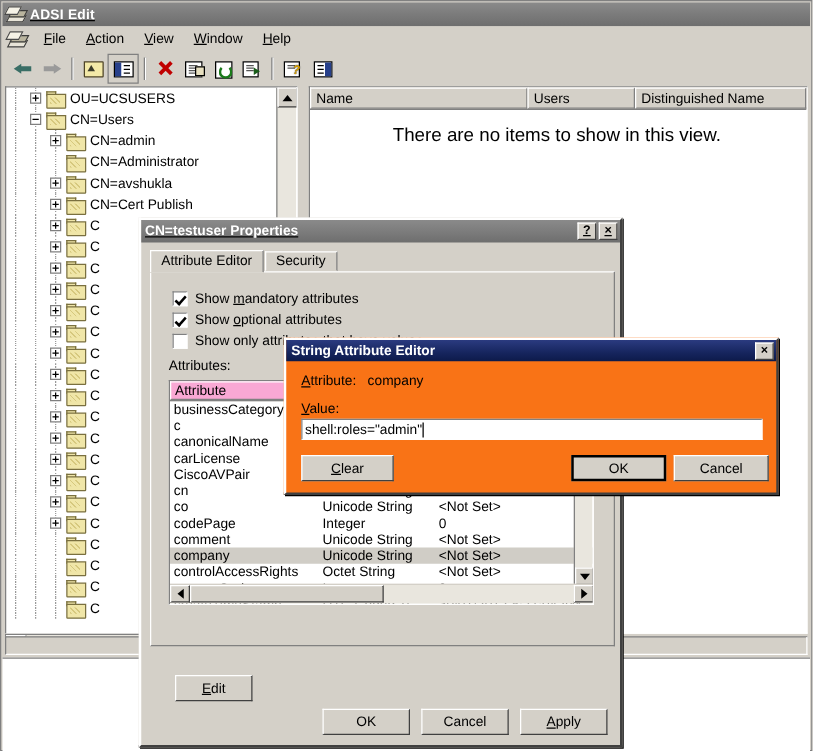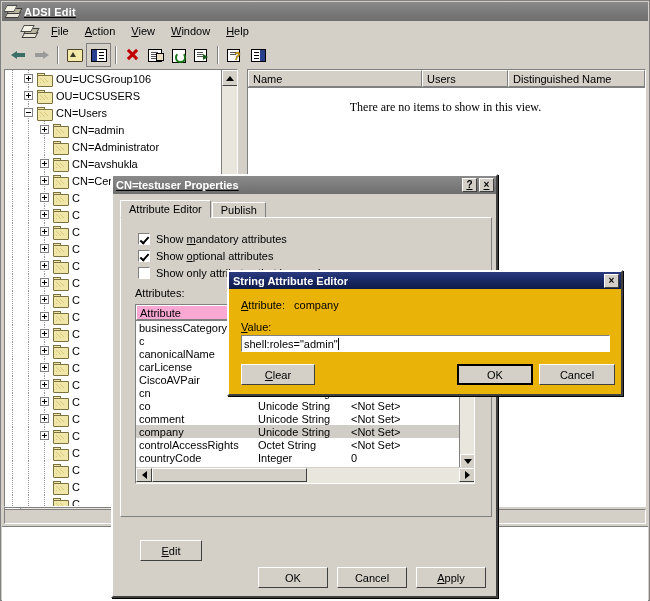--- a/index.html
+++ b/index.html
@@ -23,21 +23,21 @@
   }
   .titlebar .tname{color:#fff;font-weight:bold;font-size:11px;margin-left:4px;letter-spacing:0.2px;}
   .adsi-ico{width:15px;height:13px;position:relative;flex:0 0 auto;}
   .adsi-ico .b1{position:absolute;left:1px;top:7px;width:12px;height:4px;background:#e8e4d8;border:1px solid #3c3c3c;transform:skewX(-28deg);}
   .adsi-ico .b2{position:absolute;left:3px;top:3px;width:11px;height:4px;background:#b9b49e;border:1px solid #3c3c3c;transform:skewX(-28deg);}
   .adsi-ico .b3{position:absolute;left:0px;top:0px;width:9px;height:5px;background:#f5f2e6;border:1px solid #4a4a4a;transform:skewX(-28deg);}
 
   
   .menubar{
     position:absolute;left:1px;top:20px;width:646px;height:21px;
-    background:#d4d0c8;display:flex;align-items:center;padding-left:20px;box-sizing:border-box;
+    background:#d4d0c8;display:flex;align-items:center;padding-left:4px;box-sizing:border-box;
     border-bottom:1px solid #d4d0c8;
   }
   .menubar .adsi-ico{margin-right:6px;}
   .menu-item{padding:2px 8px;font-size:11px;color:#000;cursor:default;}
   .menu-item u{text-decoration:underline;}
 
   
   .toolbar{
     position:absolute;left:1px;top:41px;width:646px;height:26px;
     background:#d4d0c8;display:flex;align-items:center;padding-left:5px;box-sizing:border-box;
@@ -128,40 +128,40 @@
   .list-pane{
     position:absolute;left:243px;top:0px;width:399px;height:438px;
     background:#fff;border:1px solid;border-color:#808080 #fff #fff #808080;box-sizing:border-box;
   }
   .lv-header{display:flex;height:17px;background:#d4d0c8;border-bottom:1px solid #808080;}
   .lv-col{
     border:1px solid;border-color:#fff #808080 #808080 #fff;box-sizing:border-box;
     display:flex;align-items:center;padding-left:4px;font-size:11px;background:#d4d0c8;
   }
   .lv-col.c1{width:174px;} .lv-col.c2{width:86px;} .lv-col.c3{flex:1;}
-  .lv-empty{margin-top:12px;text-align:center;font-size:12px;padding-right:2px;font-family:Liberation Serif, serif;}
+  .lv-empty{margin-top:12px;text-align:center;font-size:15px;padding-right:2px;}
 
   .status-strip{position:absolute;left:0px;top:440px;width:642px;height:15px;background:#d4d0c8;border:1px solid;border-color:#808080 #fff #fff #808080;box-sizing:border-box;}
   .bottom-fill{position:absolute;left:1px;top:525px;width:646px;height:75px;background:#fff;border-top:1px solid #808080;}
   .bottom-fill2{position:absolute;left:1px;top:523px;width:646px;height:3px;background:#d4d0c8;}
 
   
   .dlg-props{
     position:absolute;left:110px;top:173px;width:387px;height:424px;
     background:#d4d0c8;border:2px solid;border-color:#fff #404040 #404040 #fff;
     box-sizing:border-box;box-shadow:1px 1px 0 #000;text-decoration:underline;
   }
   .dlg-tb{
     height:18px;background:linear-gradient(to bottom,#8a8a8a 0%,#7b7b7b 55%,#6e6e6e 100%);
     display:flex;align-items:center;padding:0 2px 0 3px;
   }
   .dlg-tb .dt-name{color:#fff;font-weight:bold;font-size:11px;flex:1;}
   .tb-sq{width:15px;height:14px;background:#d4d0c8;border:1px solid;border-color:#fff #404040 #404040 #fff;
          display:flex;align-items:center;justify-content:center;font-size:10px;font-weight:bold;line-height:1;margin-left:2px;box-sizing:border-box;}
-  .tabs{position:absolute;left:7px;top:24px;width:372px;height:18px;display:flex;align-items:flex-end;}
+  .tabs{position:absolute;left:7px;top:24px;width:372px;height:18px;display:flex;align-items:flex-start;}
   .tab{
     height:17px;padding:0 8px;display:flex;align-items:center;font-size:11px;background:#d4d0c8;
     border:1px solid;border-color:#fff #808080 #d4d0c8 #fff;box-sizing:border-box;margin-right:1px;
   }
   .tab.active{height:18px;position:relative;z-index:3;font-weight:normal;}
   .tab.inactive{height:16px;margin-top:1px;}
   .tab-body{
     position:absolute;left:7px;top:41px;width:372px;height:300px;background:#d4d0c8;
     border:1px solid;border-color:#fff #808080 #808080 #fff;box-sizing:border-box;
   }
@@ -190,21 +190,21 @@
     font-size:11px;display:flex;align-items:center;justify-content:center;font-family:"Liberation Sans",sans-serif;
   }
   .btn.default{border:2px solid #000;}
   .btn-edit{position:absolute;left:27px;top:364px;width:62px;height:21px;}
   .dlg-props .btm{position:absolute;left:0;bottom:8px;width:100%;display:flex;justify-content:flex-end;padding-right:10px;box-sizing:border-box;gap:9px;}
   .btn-lg{width:70px;height:21px;}
 
   
   .dlg-sae{
     position:absolute;left:226px;top:269px;width:396px;height:126px;
-    background:#eab308;border:2px solid;border-color:#fff #404040 #404040 #fff;
+    background:#f97316;border:2px solid;border-color:#fff #404040 #404040 #fff;
     box-sizing:border-box;box-shadow:1px 1px 0 #000;z-index:10;
   }
   .sae-tb{
     height:17px;background:linear-gradient(to bottom,#2b3b80 0%,#16255e 60%,#0d1a4a 100%);
     display:flex;align-items:center;padding:0 2px 0 4px;
   }
   .sae-tb .st-name{color:#fff;font-weight:bold;font-size:11px;flex:1;}
   .sae-attr{position:absolute;left:12px;top:27px;font-size:11px;}
   .sae-vlabel{position:absolute;left:12px;top:49px;font-size:11px;}
   .sae-input{
@@ -317,35 +317,20 @@
             </span>
             <span class="tw">
               <i class="dotline"></i>
               <i class="plus"></i>
             </span>
             <span class="folder">
               <i class="ft"></i>
               <i class="fb"></i>
               <i class="fd"></i>
             </span>
-            <span class="tlabel">OU=UCSGroup106</span>
-          </div>
-          <div class="trow">
-            <span class="tw">
-              <i class="dotline"></i>
-            </span>
-            <span class="tw">
-              <i class="dotline"></i>
-              <i class="plus"></i>
-            </span>
-            <span class="folder">
-              <i class="ft"></i>
-              <i class="fb"></i>
-              <i class="fd"></i>
-            </span>
             <span class="tlabel">OU=UCSUSERS</span>
           </div>
           <div class="trow">
             <span class="tw">
               <i class="dotline"></i>
             </span>
             <span class="tw">
               <i class="dotline"></i>
               <i class="minus"></i>
             </span>
@@ -797,21 +782,21 @@
 
   <div class="dlg-props">
     <div class="dlg-tb">
       <span class="dt-name">CN=testuser Properties</span>
       <span class="tb-sq">?</span>
       <span class="tb-sq">×</span>
     </div>
 
     <div class="tabs">
       <div class="tab active">Attribute Editor</div>
-      <div class="tab inactive">Publish</div>
+      <div class="tab inactive">Security</div>
     </div>
 
     <div class="tab-body">
       <div style="height:12px"></div>
       <div class="chk-row">
         <span class="chkbox on"></span>
         <span class="chk-label">Show <u class="acc">m</u>andatory attributes</span>
       </div>
       <div class="chk-row">
         <span class="chkbox on"></span>
@@ -859,20 +844,25 @@
               <span class="al-c1">cn</span>
               <span class="al-c2">Unicode String</span>
               <span class="al-c3">testuser</span>
             </div>
             <div class="al-row">
               <span class="al-c1">co</span>
               <span class="al-c2">Unicode String</span>
               <span class="al-c3">&lt;Not Set&gt;</span>
             </div>
             <div class="al-row">
+              <span class="al-c1">codePage</span>
+              <span class="al-c2">Integer</span>
+              <span class="al-c3">0</span>
+            </div>
+            <div class="al-row">
               <span class="al-c1">comment</span>
               <span class="al-c2">Unicode String</span>
               <span class="al-c3">&lt;Not Set&gt;</span>
             </div>
             <div class="al-row sel">
               <span class="al-c1">company</span>
               <span class="al-c2">Unicode String</span>
               <span class="al-c3">&lt;Not Set&gt;</span>
             </div>
             <div class="al-row">

